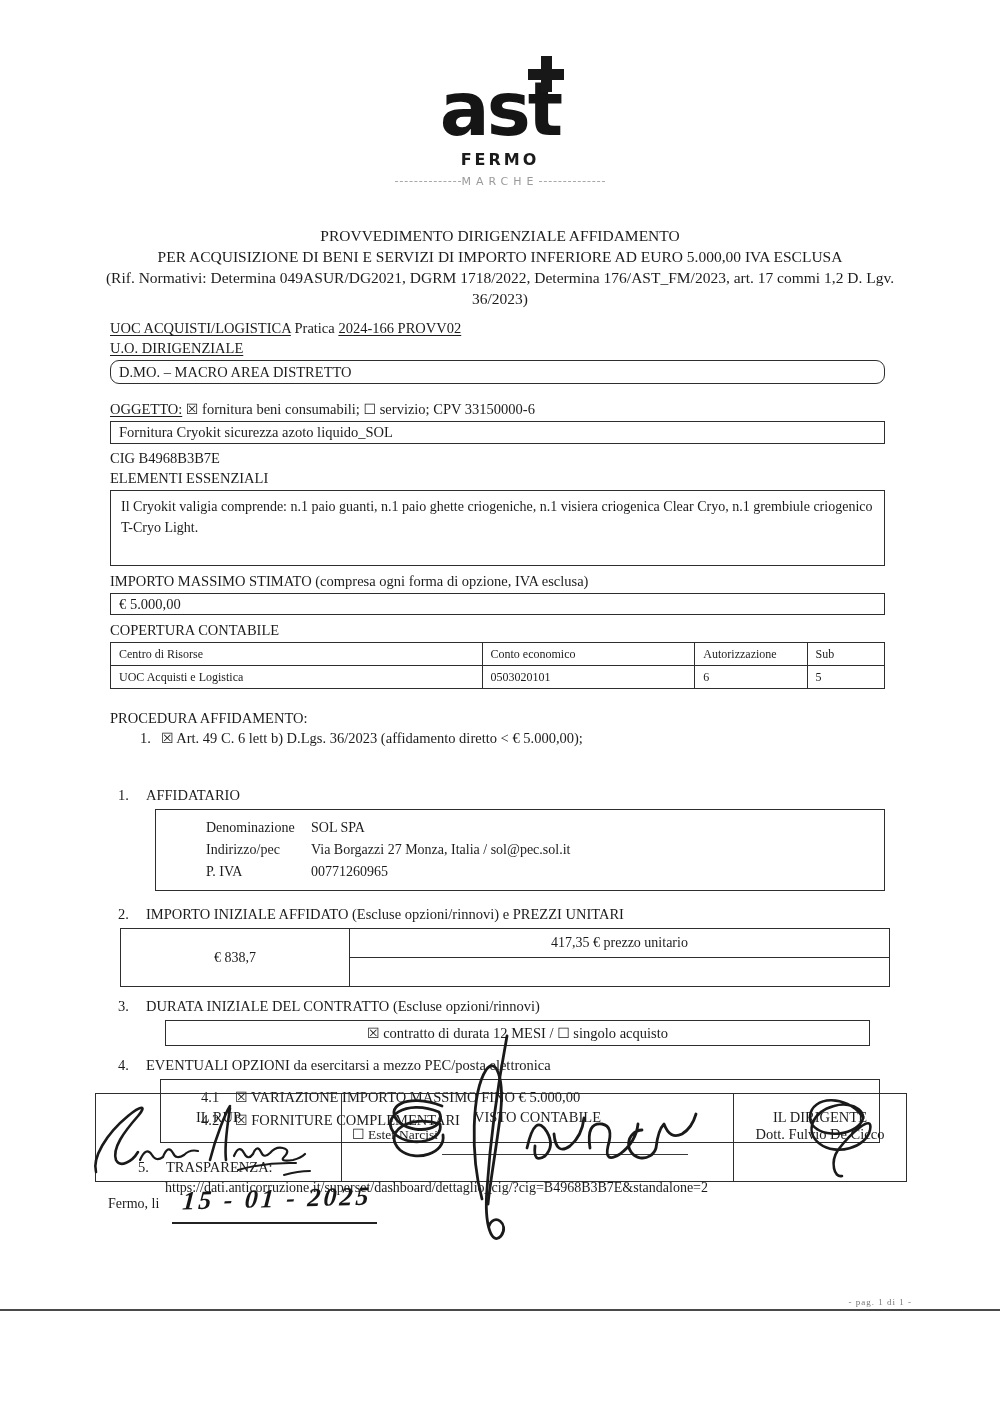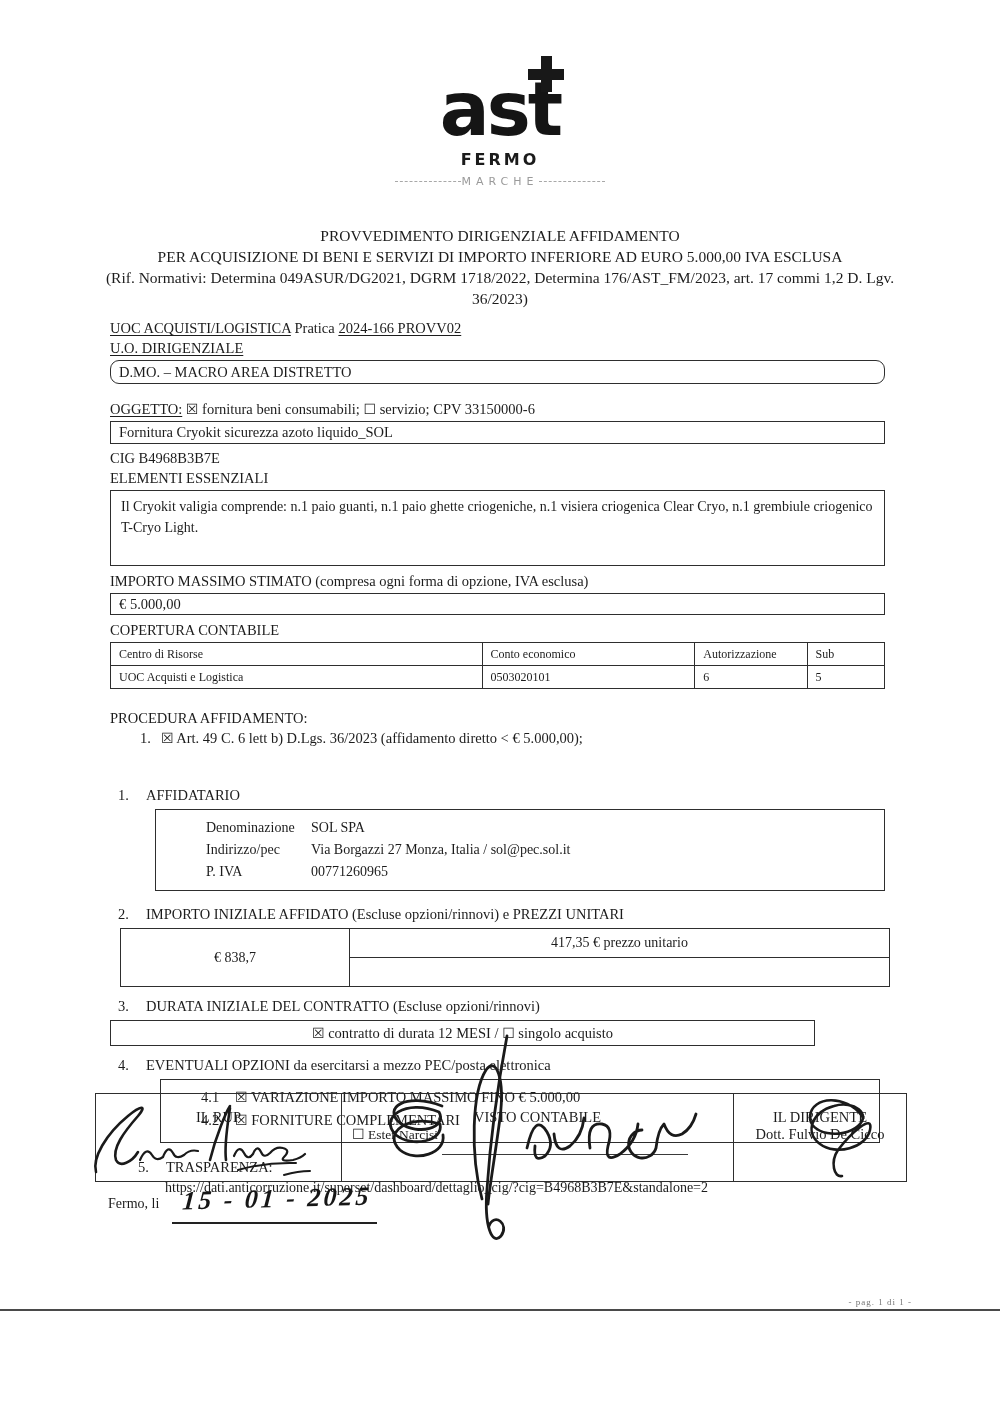--- a/index.html
+++ b/index.html
@@ -48,21 +48,21 @@
   .aff-box { margin-left:45px; min-height:62px; padding:7px 10px 7px 50px; margin-bottom:15px; font-size:14px; }
   .aff-row { display:flex; line-height:22px; }
   .aff-label { width:105px; }
 
   table.price { border-collapse:collapse; margin-left:10px; width:770px; font-size:14px; margin-bottom:11px; }
   table.price td { border:1.5px solid #2e2e2e;margin-top:8px; }
   .price-left { width:226px; text-align:center; }
   .price-top { height:26px; text-align:center; }
   .price-bottom { height:26px; }
 
-  .durata-box { width:703px; height:24px; line-height:24px; text-align:center; margin-bottom:11px; }
+  .durata-box { margin-left:55px; width:703px; height:24px; line-height:24px; text-align:center; margin-bottom:11px; }
   .opz-box { margin-left:50px; width:668px; height:56px; padding:6px 10px 0 40px; margin-bottom:16px; }
   .opz-row { display:flex; gap:8px; line-height:23px; }
   .opz-num { width:26px; }
 
   .trasp-head { display:flex; padding-left:28px; margin-bottom:4px; }
   .trasp-url { padding-left:55px; font-size:14px; }
 
   
   .sig-table { position:absolute; left:95px; top:1093px; width:810px; height:87px;
     display:flex; border:1.5px solid #2e2e2e; }

